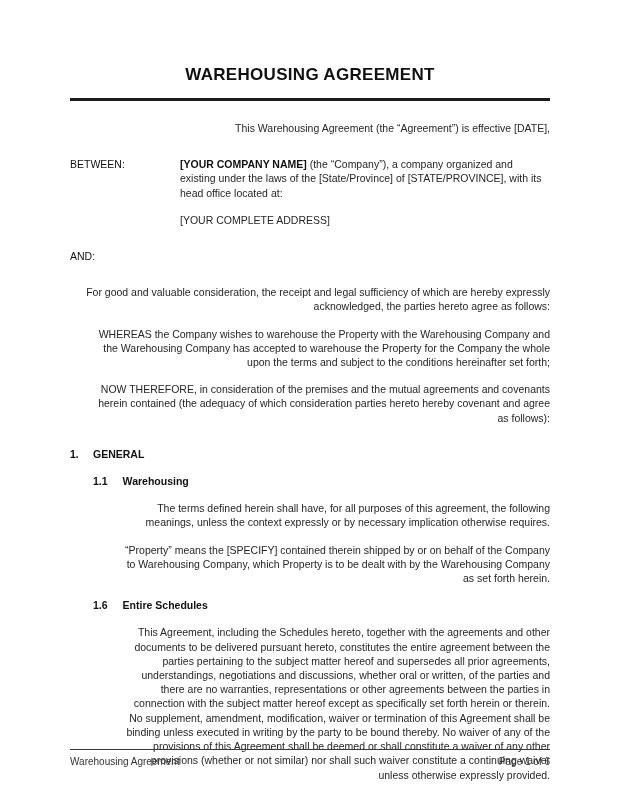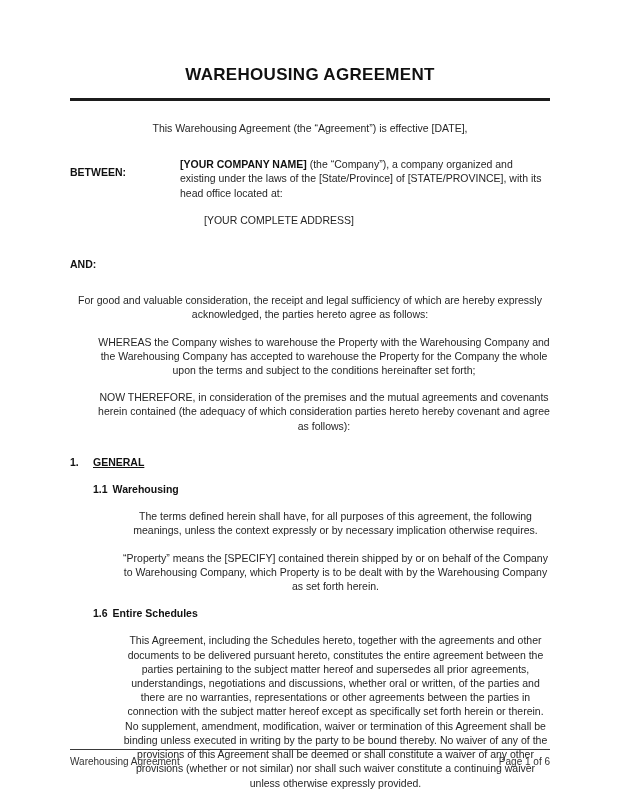--- a/index.html
+++ b/index.html
@@ -46,84 +46,81 @@
     border-top: 3px solid #1c1c1c;
     width: 100%;
   }
 
   
   .p {
     font-size: 10.5px;
     line-height: 14.2px;
     color: #262626;
     margin: 0;
-    text-align: center;
+    text-align: right;
   }
   .gap-lead { margin-top: 20px; }
   .gap-para { margin-top: 13px; margin-left: 28px; }
   .gap-big  { margin-top: 22px; }
 
   
   .party-row {
     display: flex;
     align-items: flex-start;
   }
   .party-label {
     flex: 0 0 110px;
     font-size: 10.5px;
     line-height: 14.2px;
-    font-weight: bold;
-    color: #111111;
-    margin-top: 8px;
+    font-weight: normal;
+    color: #111111;
   }
   .party-body {
     flex: 1 1 auto;
     font-size: 10.5px;
     line-height: 14.2px;
     color: #262626;
   }
   .party-body .strong {
     font-weight: bold;
     color: #111111;
   }
   .party-address {
     margin-top: 13px;
     font-size: 10.5px;
     line-height: 14.2px;
     color: #262626;
-    margin-left: 24px;
   }
 
   
   .section-head {
     display: flex;
     align-items: flex-start;
     font-size: 10.5px;
     line-height: 14.2px;
     font-weight: bold;
     color: #111111;
   }
   .section-num {
     flex: 0 0 23px;
   }
   .section-title {
     flex: 1 1 auto;
-    text-decoration: underline;
   }
   .sub-block {
     margin-left: 23px;
   }
   .sub-head {
     font-size: 10.5px;
     line-height: 14.2px;
     font-weight: bold;
     color: #111111;
     margin: 0;
   }
-  .sub-head .sub-num { margin-right: 5px; }
+  .sub-head .sub-num { margin-right: 15px; }
 
   
   .footer {
     position: absolute;
     left: 70px;
     width: 480px;
     top: 749px;
   }
   .footer-rule {
     height: 0;

